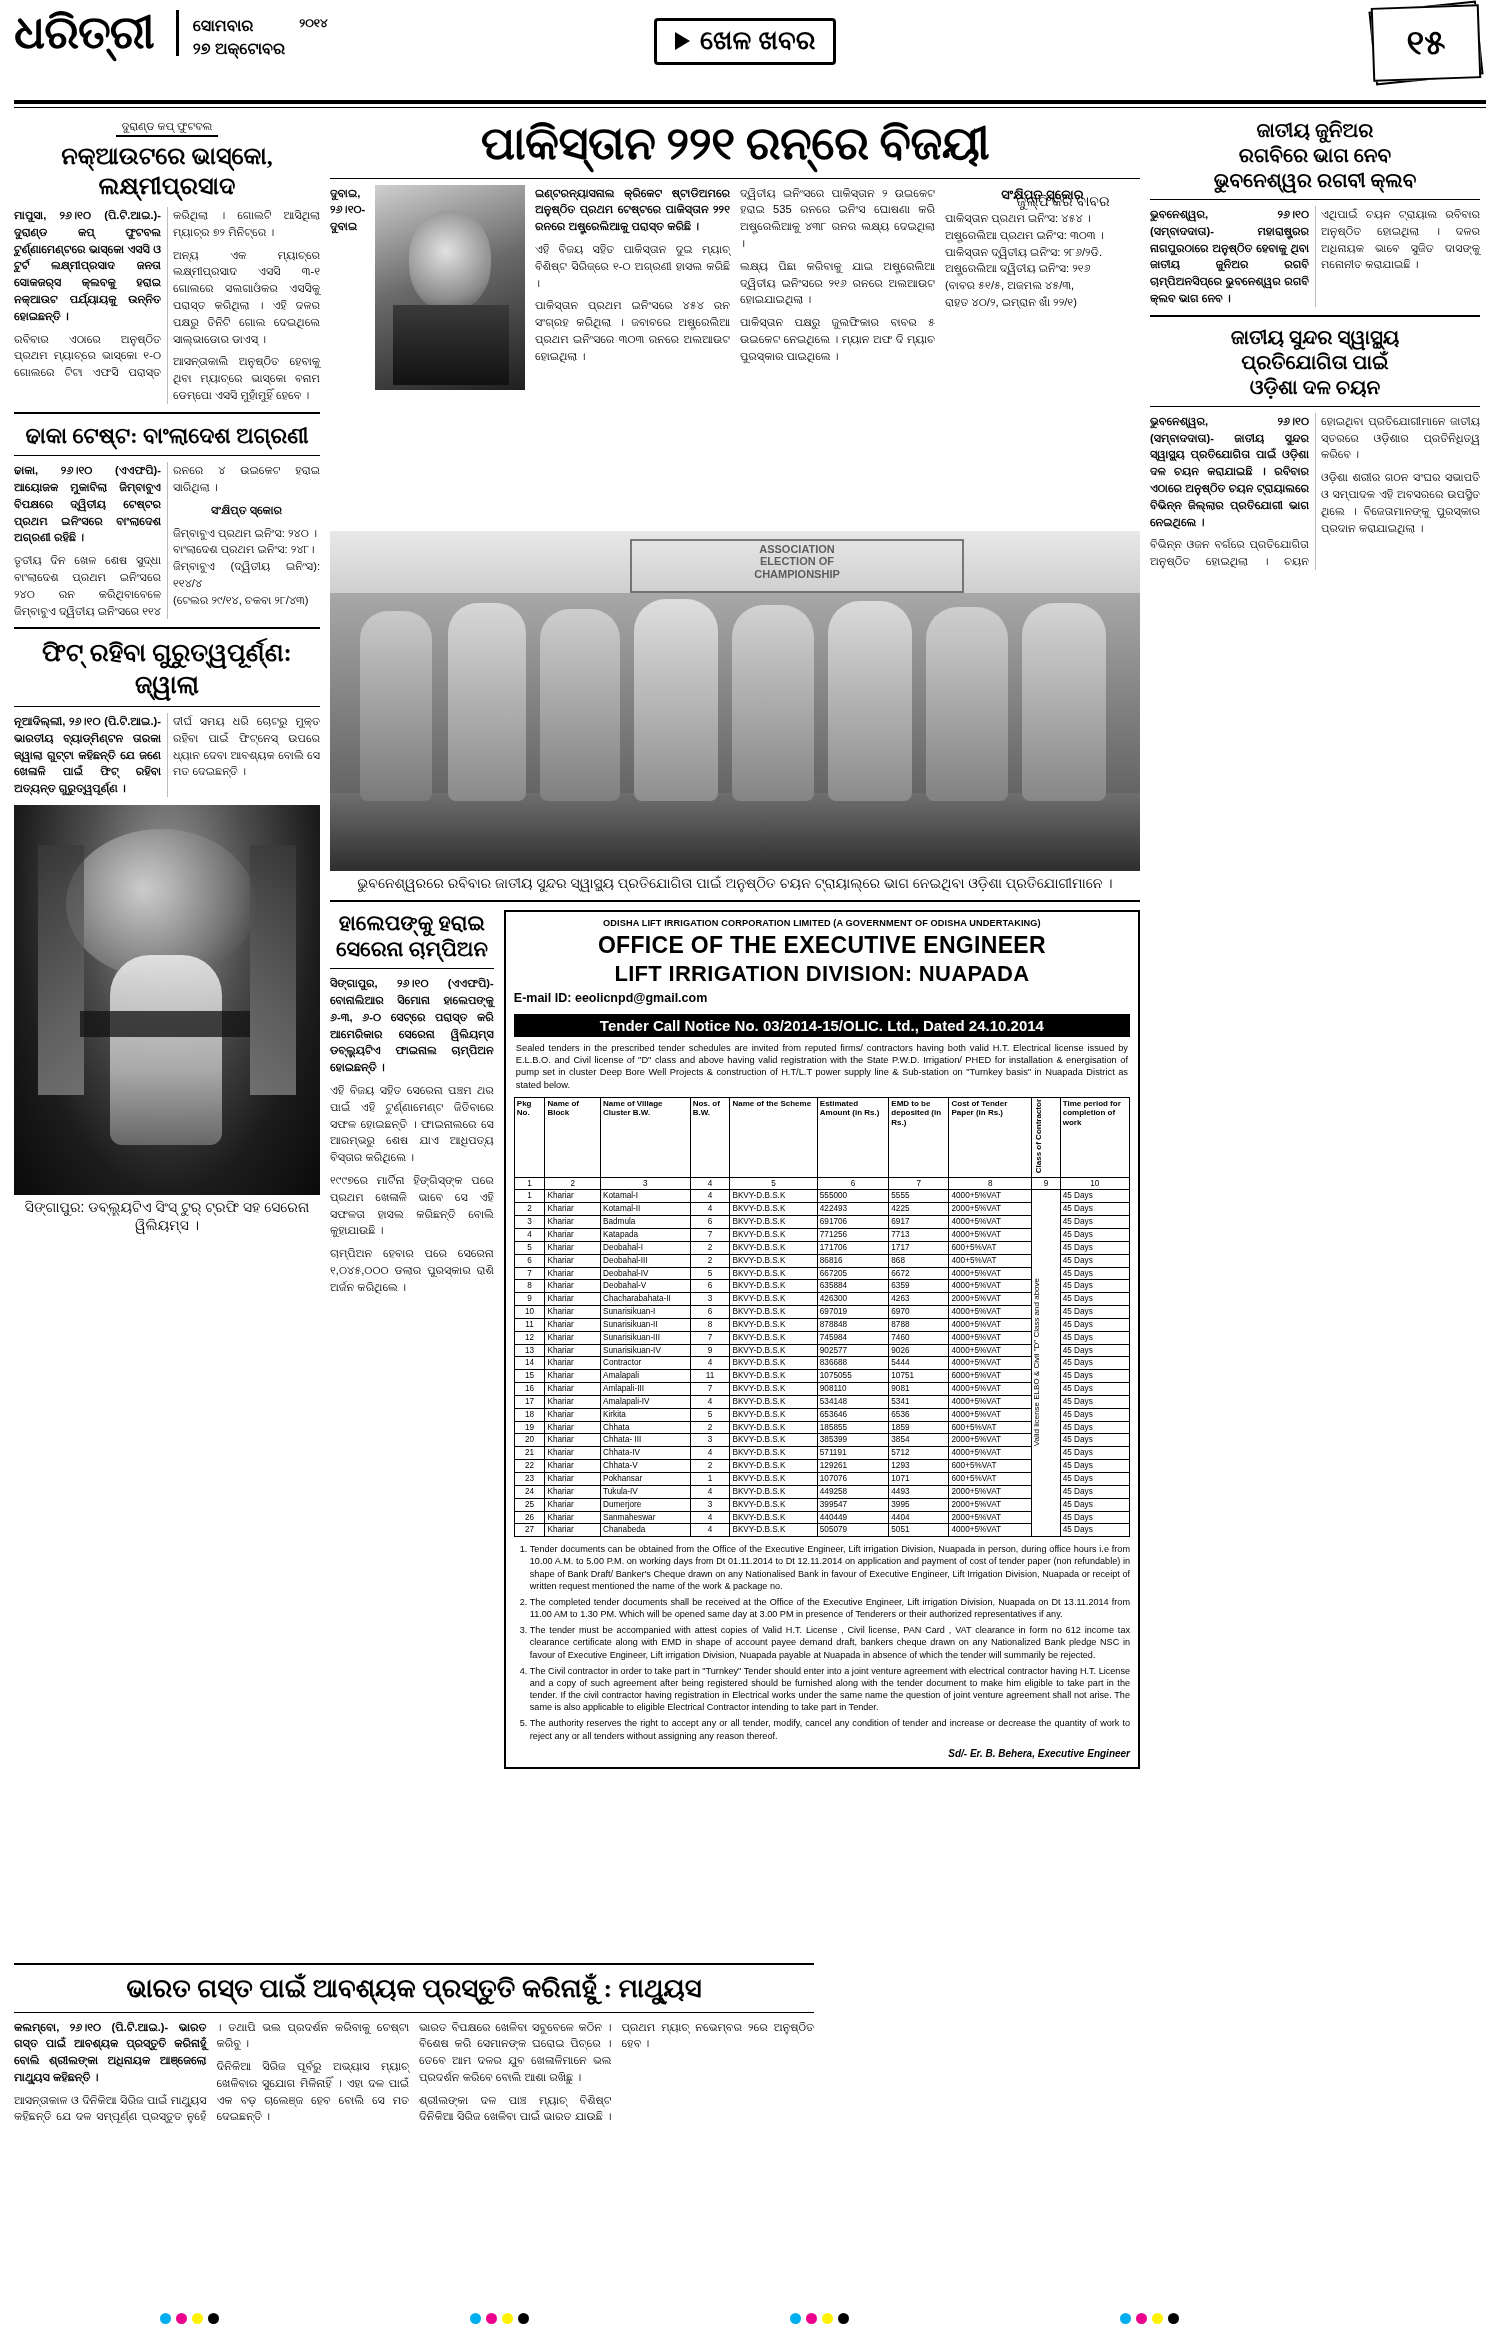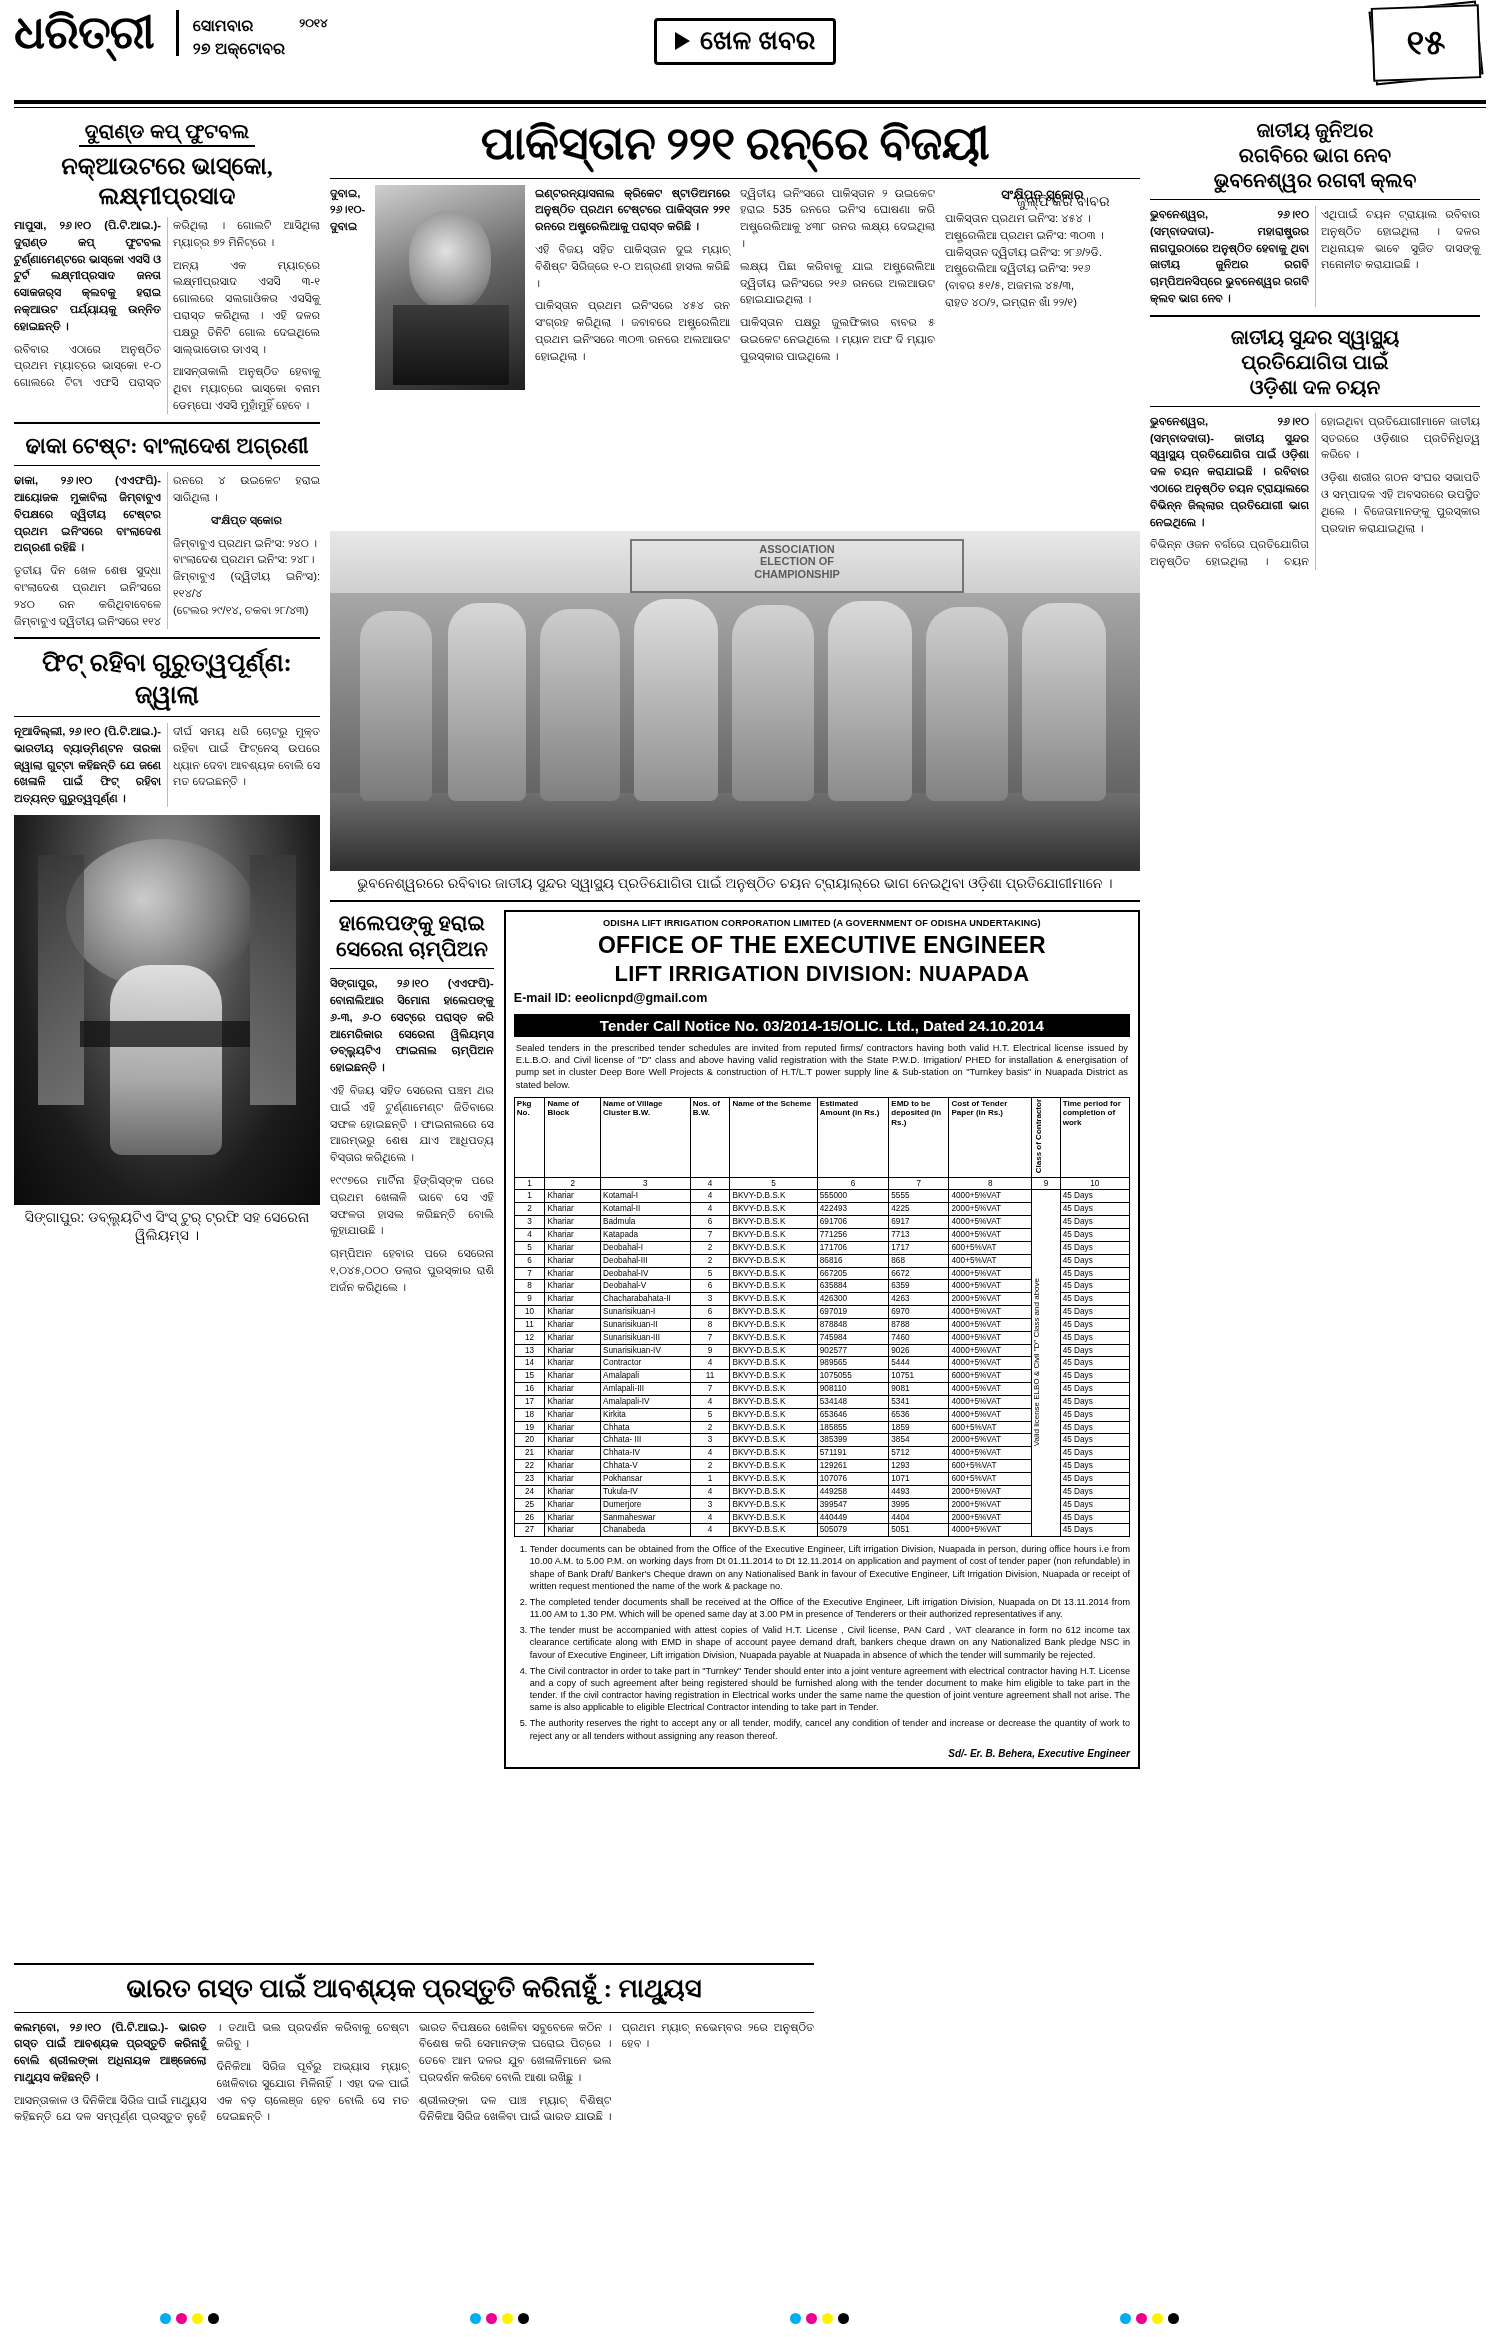--- a/index.html
+++ b/index.html
@@ -21,21 +21,21 @@
   .rule-thick{border-top:4px solid #000;margin-top:4px;}
   .rule-thin{border-top:1px solid #000;margin-top:3px;}
 
   
   .content{display:flex;gap:10px;margin-top:10px;}
   .col-left{width:306px;}
   .col-mid{width:810px;}
   .col-right{width:330px;}
 
   h2.hl{font-family:"Liberation Serif",serif;font-weight:bold;text-align:center;line-height:1.25;margin:0 0 6px 0;}
-  .kicker{text-align:center;font-weight:bold;font-size:20px;margin:2px 0 4px;}
+  .kicker{text-align:center;font-weight:normal;font-size:11px;margin:2px 0 4px;}
   .kicker-box{display:inline-block;border-bottom:2px solid #000;padding:0 6px 2px;}
 
   .hr2{border-top:2px solid #000;margin:8px 0;}
   .hr1{border-top:1px solid #000;margin:6px 0;}
 
   .body-text{font-size:11.2px;line-height:1.5;text-align:justify;}
   .two-col{column-count:2;column-gap:12px;column-rule:1px solid #bbb;}
   .four-col{column-count:4;column-gap:10px;}
   .body-text p{margin:0 0 6px 0;}
 
@@ -393,21 +393,21 @@
                   <td class="">9026</td>
                   <td class="">4000+5%VAT</td>
                   <td>45 Days</td>
                 </tr>
                 <tr>
                   <td class="c">14</td>
                   <td class="">Khariar</td>
                   <td class="">Contractor</td>
                   <td class="c">4</td>
                   <td class="">BKVY-D.B.S.K</td>
-                  <td class="">989565</td>
+                  <td class="">836688</td>
                   <td class="">5444</td>
                   <td class="">4000+5%VAT</td>
                   <td>45 Days</td>
                 </tr>
                 <tr>
                   <td class="c">15</td>
                   <td class="">Khariar</td>
                   <td class="">Amalapali</td>
                   <td class="c">11</td>
                   <td class="">BKVY-D.B.S.K</td>

